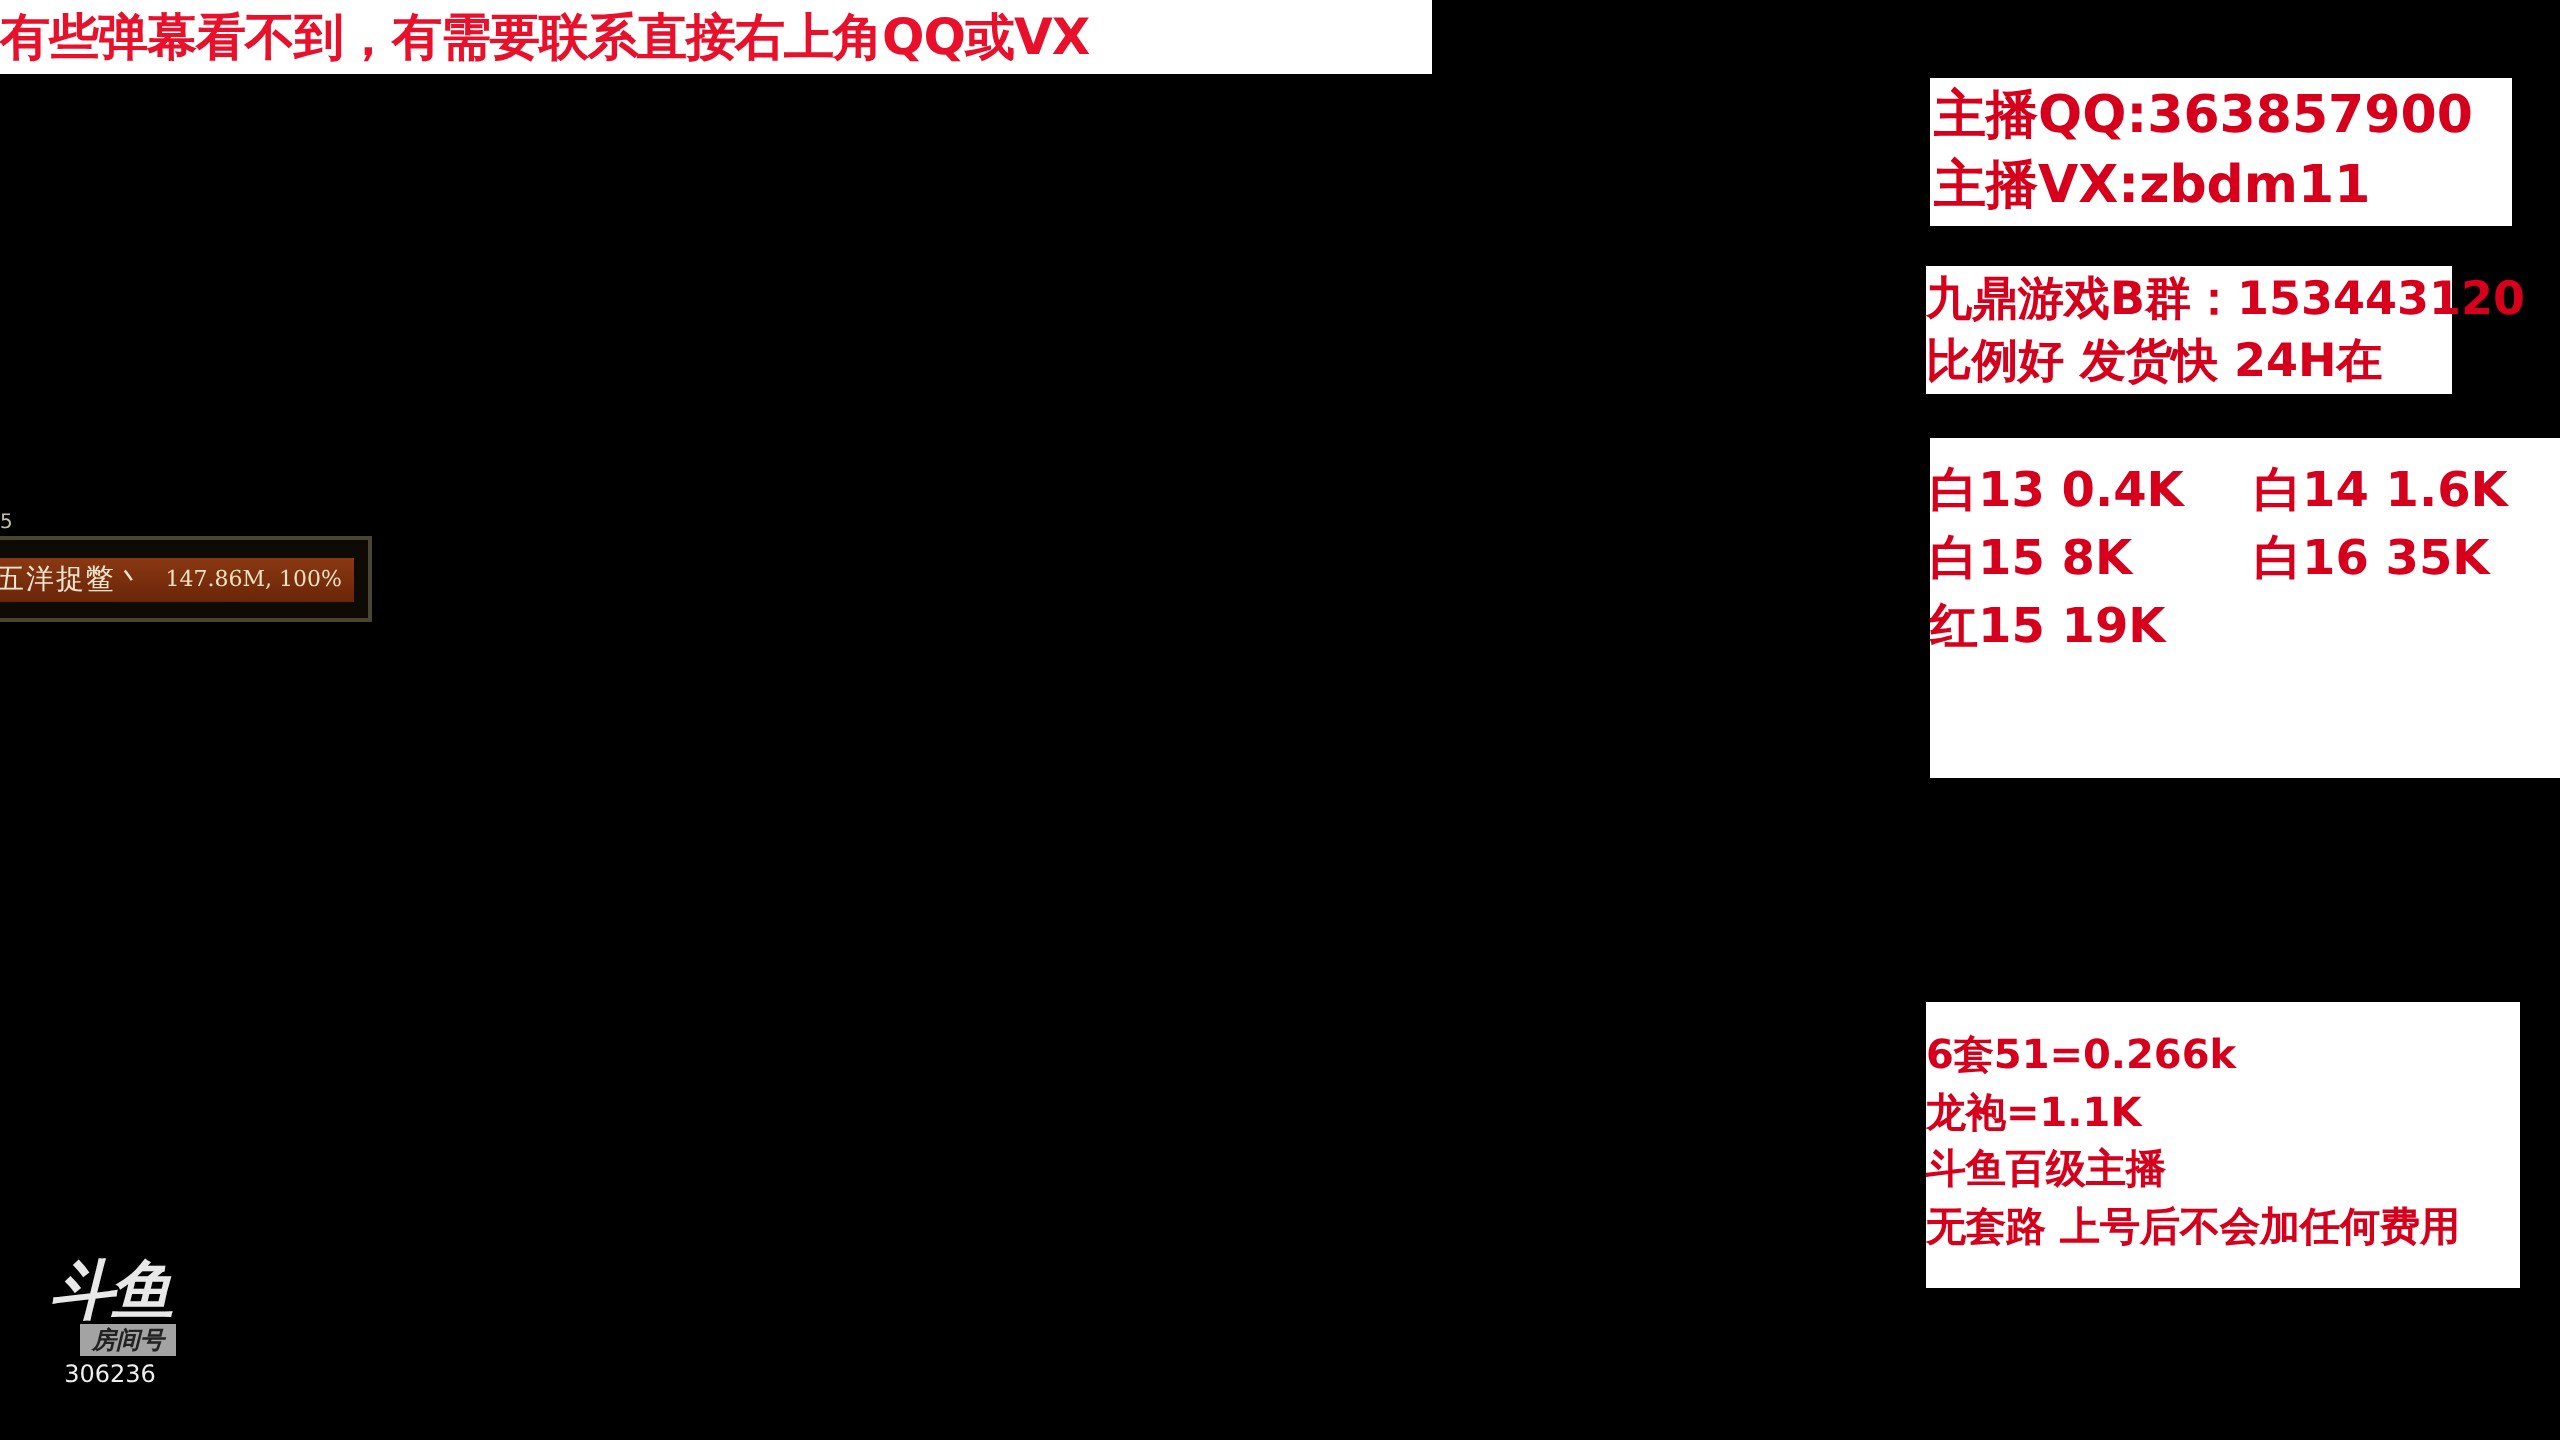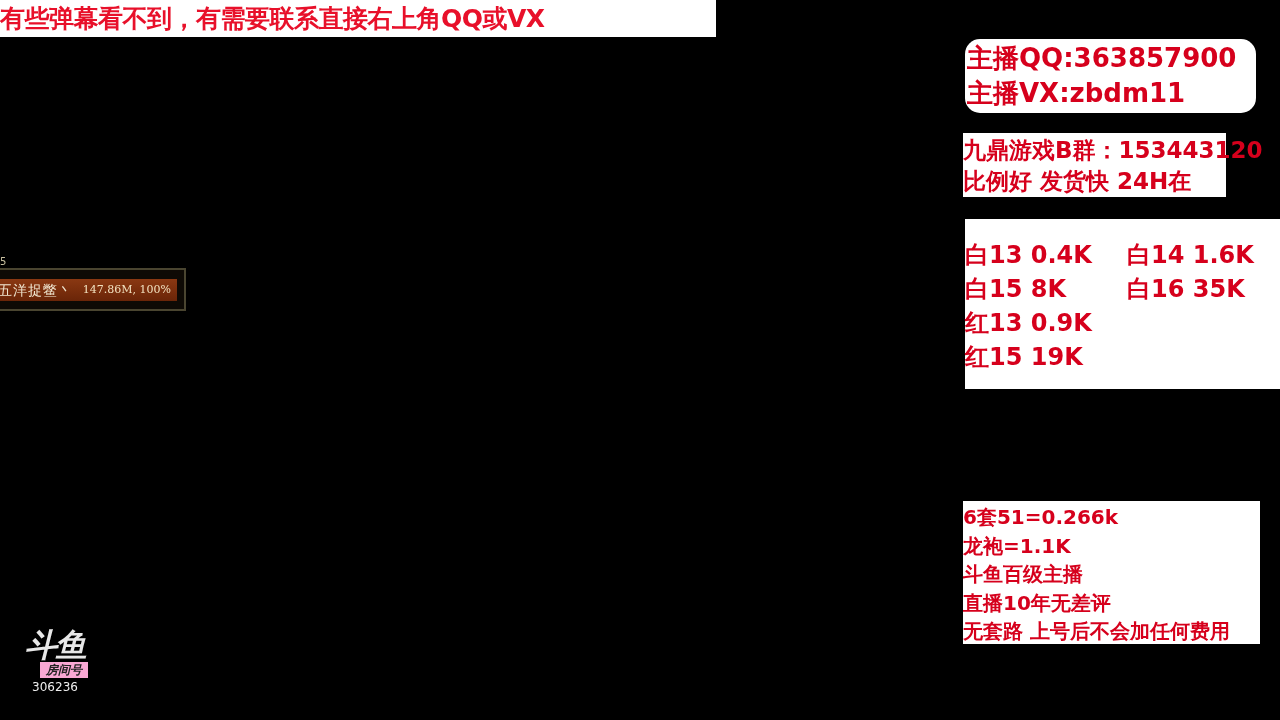--- a/index.html
+++ b/index.html
@@ -8,27 +8,27 @@
     font-family: "DejaVu Sans", "Liberation Sans", sans-serif;
   }
   .banner {
     position: absolute; left: 0; top: 0; width: 716px; height: 37px;
     background: #fff; color: #e8102a; font-weight: bold; font-size: 25px;
     line-height: 37px; white-space: nowrap; overflow: hidden; letter-spacing: -0.5px;
   }
   .panel {
     position: absolute; background: #fff; color: #d6001c; font-weight: bold;
   }
-  .p-contact { left: 965px; top: 39px; width: 291px; height: 74px; padding: 2px 0 0 2px; box-sizing: border-box; font-size: 26px; line-height: 35px; border-radius: 15px; }
+  .p-contact { left: 965px; top: 39px; width: 291px; height: 74px; padding: 2px 0 0 2px; box-sizing: border-box; font-size: 26px; line-height: 35px; }
   .p-group { left: 963px; top: 133px; width: 263px; height: 64px; font-size: 23px; line-height: 31px; padding-top: 2px; box-sizing: border-box; }
-  .p-prices { left: 965px; top: 219px; width: 315px; height: 170px; font-size: 24px; line-height: 34px; padding-top: 19px; box-sizing: border-box; }
+  .p-prices { left: 965px; top: 219px; width: 315px; height: 170px; font-size: 24px; line-height: 34px; padding-top: 9px; box-sizing: border-box; }
   .p-prices .row { display: flex; white-space: nowrap; }
   .p-prices .cell { display: inline-block; }
   .p-prices .c1 { width: 162px; }
-  .p-misc { left: 963px; top: 501px; width: 297px; height: 143px; font-size: 20px; line-height: 28.5px; padding-top: 2px; box-sizing: border-box; }
+  .p-misc { left: 963px; top: 501px; width: 297px; height: 143px; font-size: 20px; line-height: 28.5px; padding-top: 12px; box-sizing: border-box; }
   .line { white-space: nowrap; display: block; }
 
   .game-tip {
     position: absolute; left: -4px; top: 268px; width: 190px; height: 43px;
     border: 2px solid #4a4530; background: #0e0a05; box-sizing: border-box;
   }
   .game-tip .bar {
     position: absolute; left: 0; top: 9px; right: 7px; height: 22px;
     background: linear-gradient(#8a3812, #6a2508); color: #f0e6d0;
     font-family: "DejaVu Serif", "Liberation Serif", serif; font-size: 12px; line-height: 22px;
@@ -38,21 +38,21 @@
   .game-tip .stat { font-size: 11px; color: #f2e2c0; }
   .tip-corner {
     position: absolute; left: 0; top: 256px; width: 8px; height: 12px;
     color: #c8c0a0; font-size: 10px; line-height: 12px; overflow: hidden;
   }
 
   .douyu {
     position: absolute; left: 20px; top: 630px; width: 70px; text-align: center; color: #e8e8e8;
   }
   .douyu .logo { font-size: 32px; font-weight: bold; line-height: 30px; letter-spacing: -2px; font-style: italic; }
-  .douyu .tag { background: #f9a8d4; color: #222; font-size: 12px; font-weight: bold; margin: 2px 2px 0 20px; line-height: 16px; font-style: italic; }
+  .douyu .tag { background: #a3a3a3; color: #222; font-size: 12px; font-weight: bold; margin: 2px 2px 0 20px; line-height: 16px; font-style: italic; }
   .douyu .room { font-size: 12px; line-height: 18px; color: #eee; }
 </style>
 </head>
 <body>
 
 <div class="banner">有些弹幕看不到，有需要联系直接右上角QQ或VX</div>
 
 <div class="panel p-contact">
   <span class="line">主播QQ:363857900</span>
   <span class="line">主播VX:zbdm11</span>
@@ -66,32 +66,30 @@
 <div class="panel p-prices">
   <div class="row">
     <span class="cell c1">白13  0.4K</span>
     <span class="cell">白14  1.6K</span>
   </div>
   <div class="row">
     <span class="cell c1">白15  8K</span>
     <span class="cell">白16 35K</span>
   </div>
   <div class="row">
-    <span class="cell" style="width:170px">红13  0.9K</span>
   </div>
   <div class="row">
     <span class="cell c1">红15  19K</span>
   </div>
 </div>
 
 <div class="panel p-misc">
   <span class="line">6套51=0.266k</span>
   <span class="line">龙袍=1.1K</span>
   <span class="line">斗鱼百级主播</span>
-  <span class="line">直播10年无差评</span>
   <span class="line">无套路  上号后不会加任何费用</span>
 </div>
 
 <div class="tip-corner">5</div>
 <div class="game-tip">
   <div class="bar">
     <span class="name">五洋捉鳖丶</span>
     <span class="stat">147.86M, 100%</span>
   </div>
 </div>

